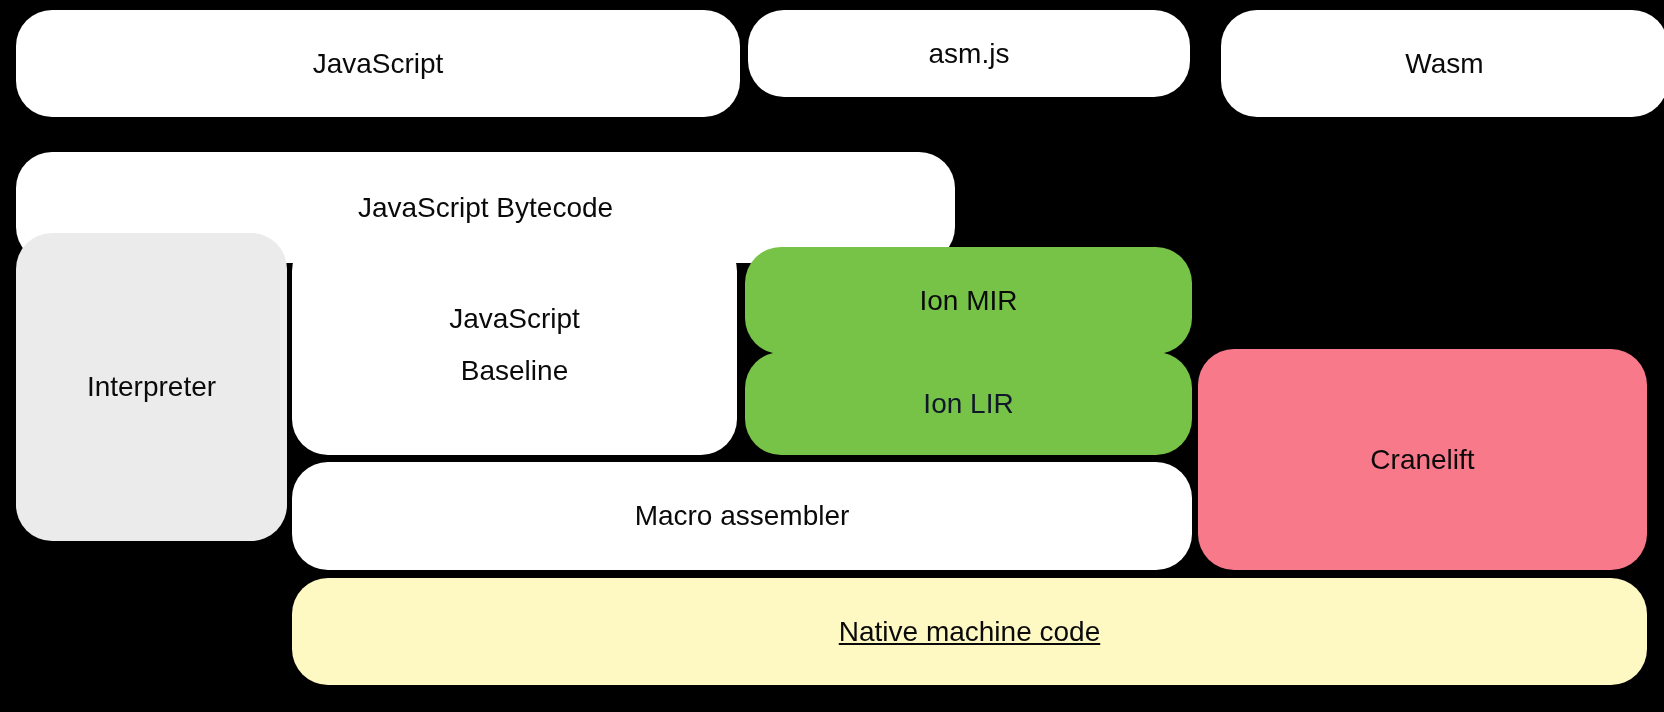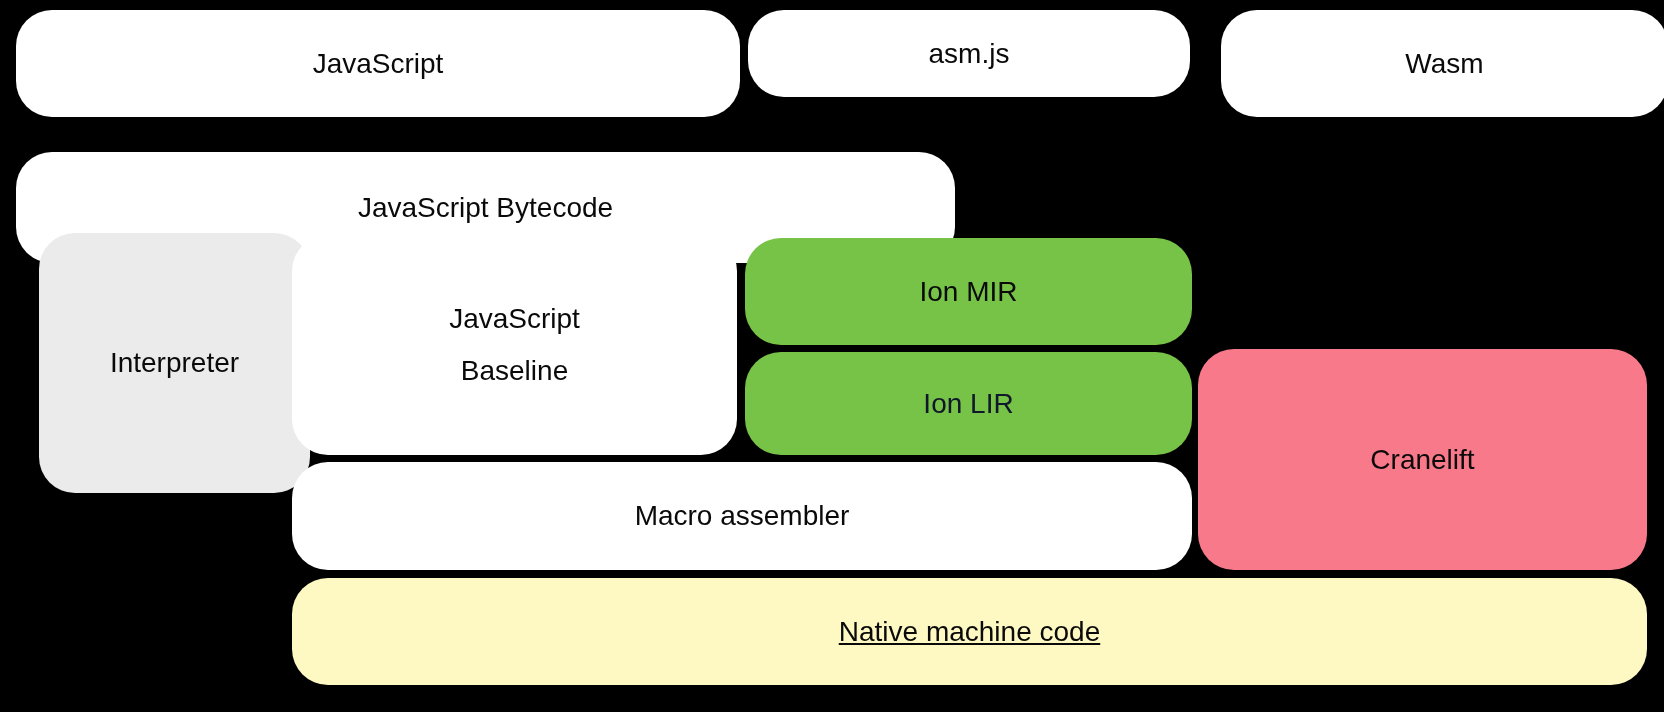--- a/index.html
+++ b/index.html
@@ -26,23 +26,23 @@
     line-height: 52px;
     white-space: pre-line;
     box-sizing: border-box;
   }
   
   .b-javascript   { left: 16px;   top: 10px;  width: 724px;  height: 107px; }
   .b-asmjs        { left: 748px;  top: 10px;  width: 442px;  height: 87px; }
   .b-wasm         { left: 1200px; top: 10px;  width: 447px;  height: 107px; margin-left: 21px; }
   .b-bytecode     { left: 16px;   top: 123px; width: 939px;  height: 111px; margin-top: 29px; }
   .b-baldrmonkey  { left: 967px;  top: 123px; width: 453px;  height: 105px; }
-  .b-interpreter  { left: 16px;   top: 233px; width: 271px;  height: 260px; margin-left: 23px; }
+  .b-interpreter  { left: 16px;   top: 233px; width: 271px;  height: 308px; }
   .b-baseline     { left: 292px;  top: 235px; width: 445px;  height: 220px; }
-  .b-ion-mir      { left: 745px;  top: 238px; width: 447px;  height: 107px; }
+  .b-ion-mir      { left: 745px;  top: 247px; width: 447px;  height: 107px; }
   .b-ion-lir      { left: 745px;  top: 352px; width: 447px;  height: 103px; }
   .b-cranelift    { left: 1198px; top: 349px; width: 449px;  height: 221px; }
   .b-macro        { left: 292px;  top: 462px; width: 900px;  height: 108px; }
   .b-native       { left: 292px;  top: 578px; width: 1355px; height: 107px; }
 </style>
 </head>
 <body style="background: rgb(0, 0, 0);">
 
 <div id="stage" style="background: rgb(0, 0, 0);">
   <div class="box b-javascript" style="background: rgb(255, 255, 255); color: rgb(10, 10, 10);">

